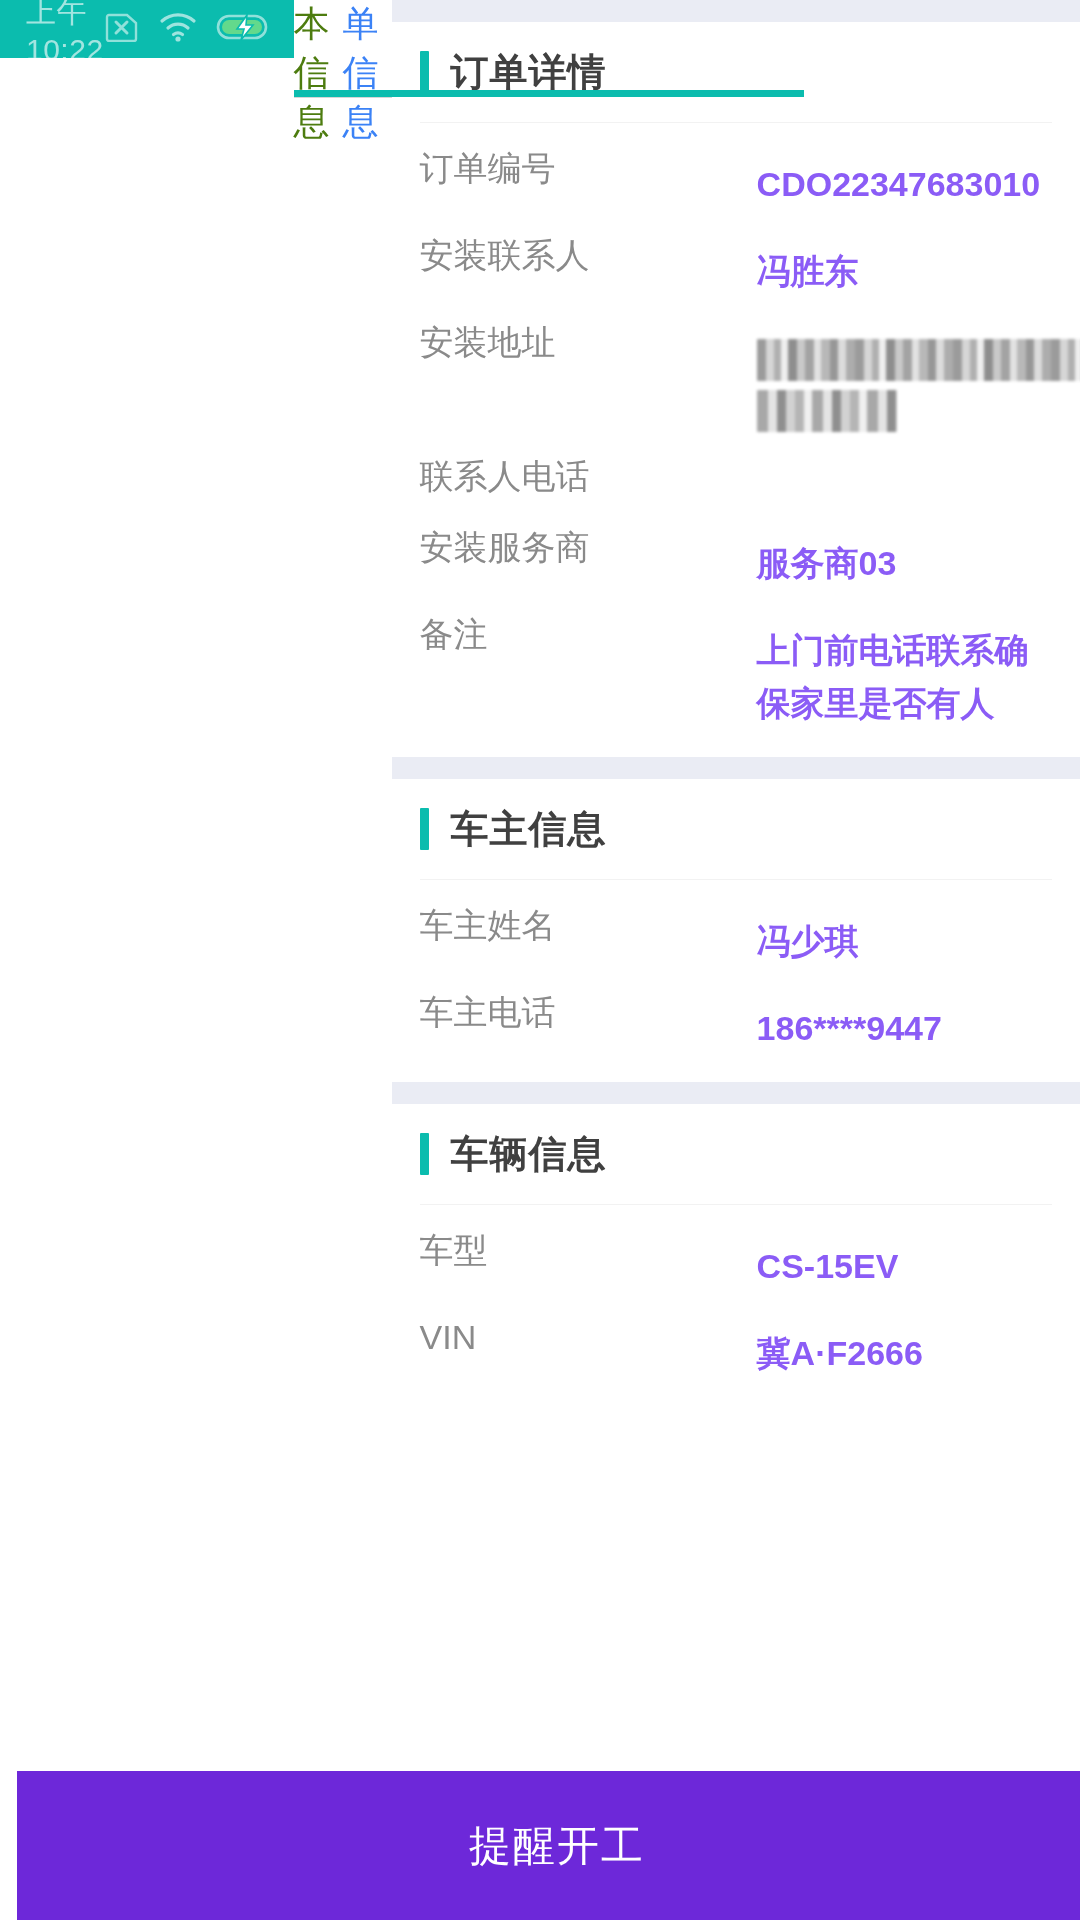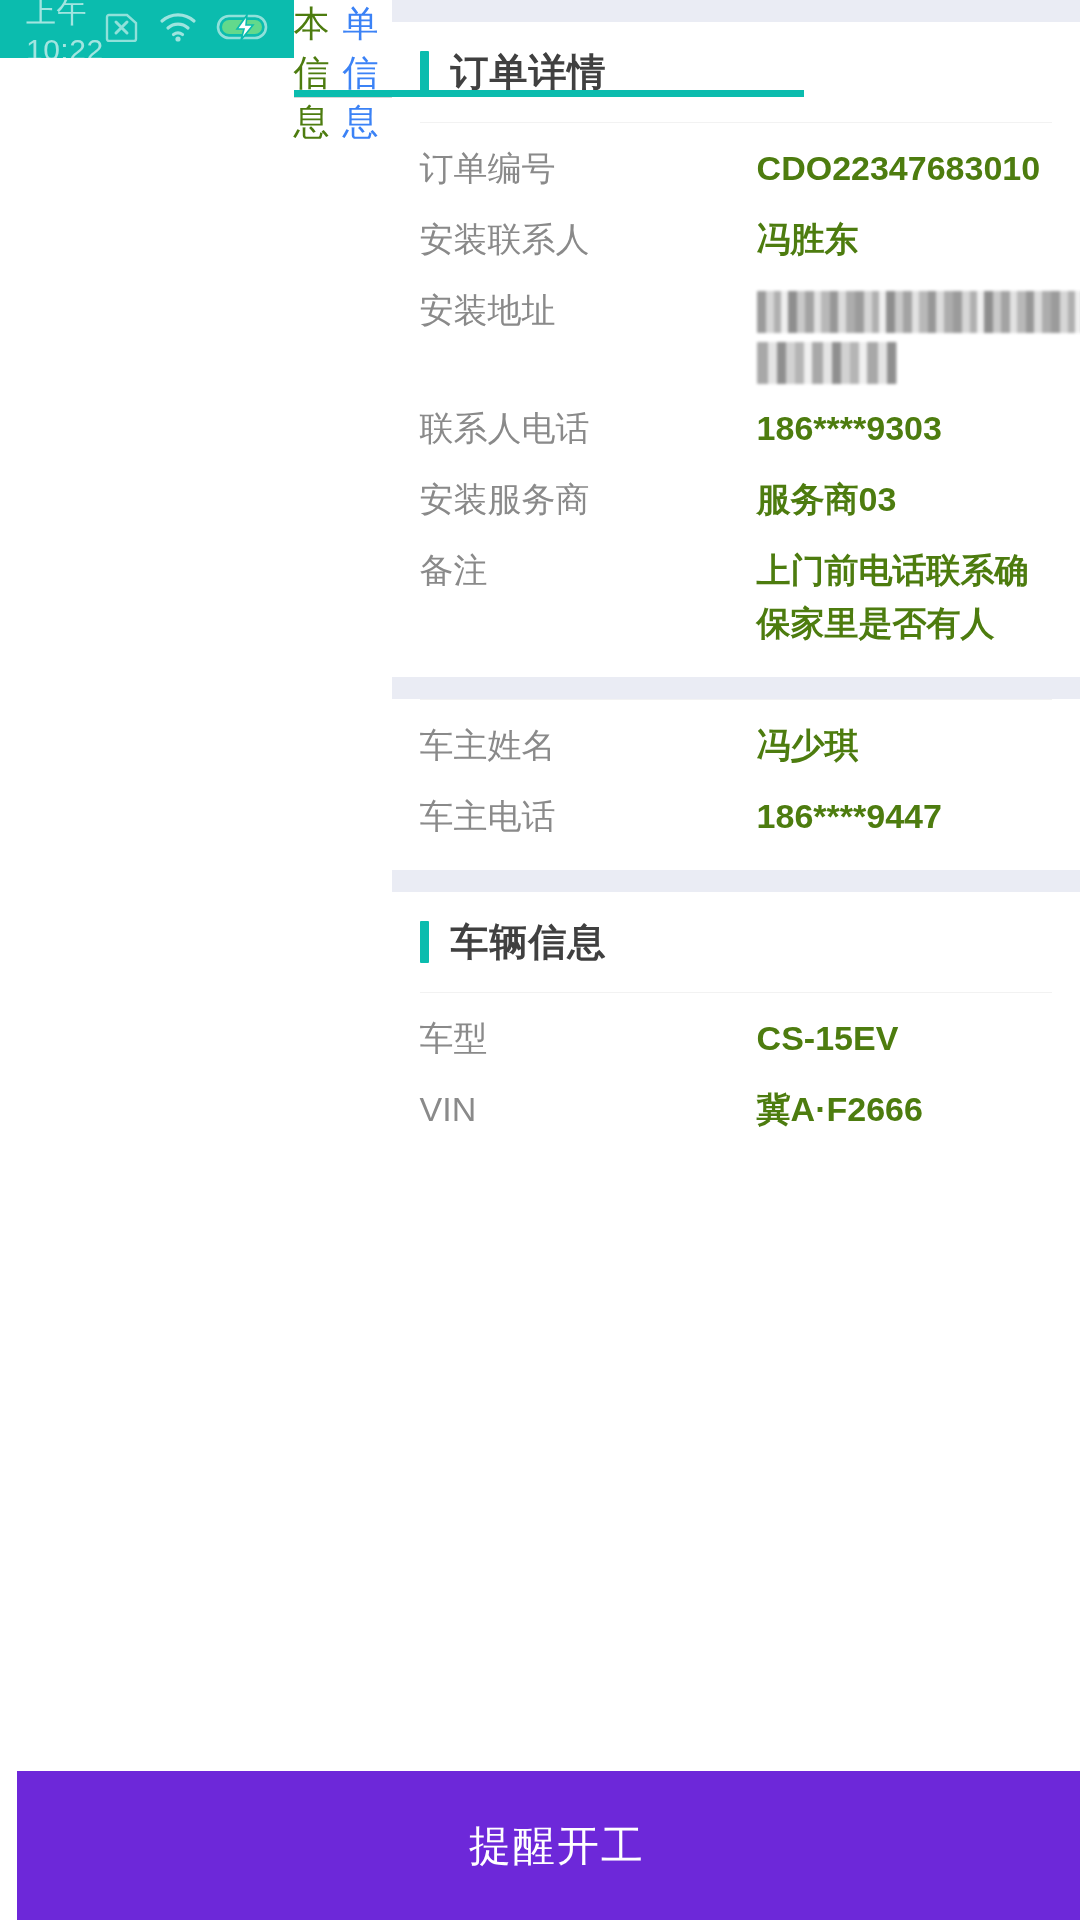--- a/index.html
+++ b/index.html
@@ -45,21 +45,21 @@
   .band { height:22px; background:#eaecf4; }
 
   .section-head { height:100px; display:flex; align-items:center; padding-left:28px; }
   .section-accent { width:9px; height:42px; background:#0bbcae; border-radius:1px; margin-right:22px; }
   .section-title { font-size:38px; color:#404040; font-weight:bold; letter-spacing:1px; }
   .head-rule { height:1px; background:#f2f2f2; margin:0 28px 0 28px; }
 
   .rows { padding:10px 8px 18px 0; }
   .row { display:flex; align-items:flex-start; min-height:71px; padding:9px 26px 9px 28px; }
   .row-label { width:337px; flex:0 0 337px; font-size:34px; color:#8a8a8a; line-height:53px; }
-  .row-value { flex:1; font-size:34px; color:#4d7c0f; font-weight:bold; line-height:53px; word-break:break-all; }
+  .row-value { flex:1; font-size:34px; color:#8b5cf6; font-weight:bold; line-height:53px; word-break:break-all;margin-top:16px; }
 
   
   .redact { display:flex; flex-direction:column; gap:9px; padding-top:7px; }
   .redact-line { height:42px; border-radius:1px; }
   .redact-line.l1 {
     width:658px;
     background:
       repeating-linear-gradient(90deg,
         #9b9b9b 0 9px, #d6d6d6 9px 17px, #b0b0b0 17px 24px, #efefef 24px 31px,
         #8e8e8e 31px 40px, #c9c9c9 40px 48px, #a3a3a3 48px 57px, #e2e2e2 57px 64px,
@@ -149,38 +149,41 @@
           <span class="row-value">
             <span class="redact">
               <span class="redact-line l1"></span>
               <span class="redact-line l2"></span>
             </span>
           </span>
         </div>
 
         <div class="row">
           <span class="row-label">联系人电话</span>
-          <span class="row-value">186****9303</span>
         </div>
 
         <div class="row">
           <span class="row-label">安装服务商</span>
           <span class="row-value">服务商03</span>
         </div>
 
         <div class="row">
           <span class="row-label">备注</span>
           <span class="row-value">上门前电话联系确保家里是否有人</span>
         </div>
 
       </div>
     </div>
 
     <div class="band"></div>
     <div>
+      <div class="section-head">
+        <span class="section-accent"></span>
+        <span class="section-title">车主信息</span>
+      </div>
       <div class="head-rule"></div>
       <div class="rows">
 
         <div class="row">
           <span class="row-label">车主姓名</span>
           <span class="row-value">冯少琪</span>
         </div>
 
         <div class="row">
           <span class="row-label">车主电话</span>

